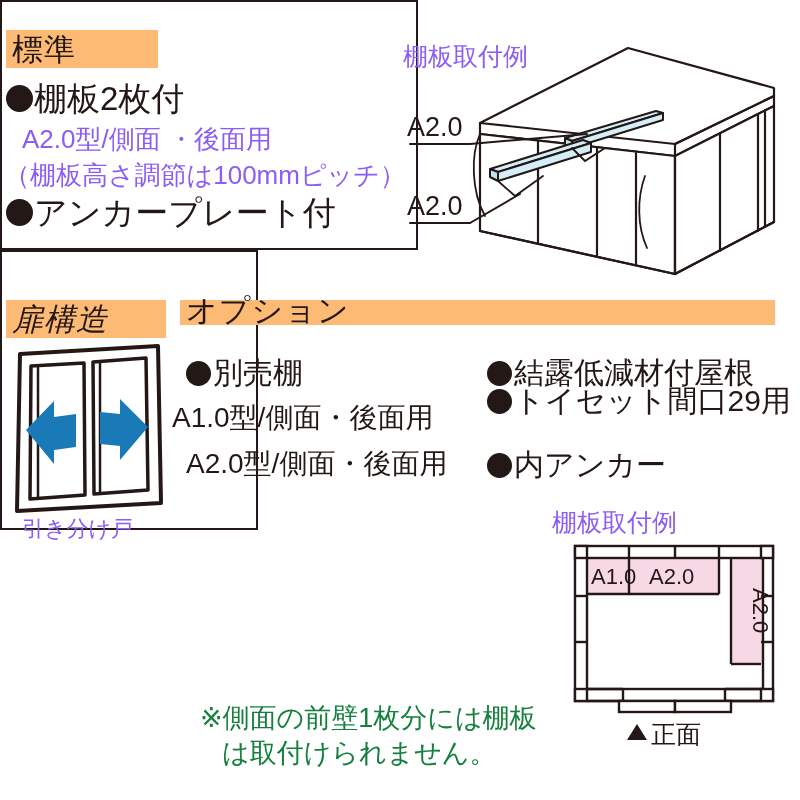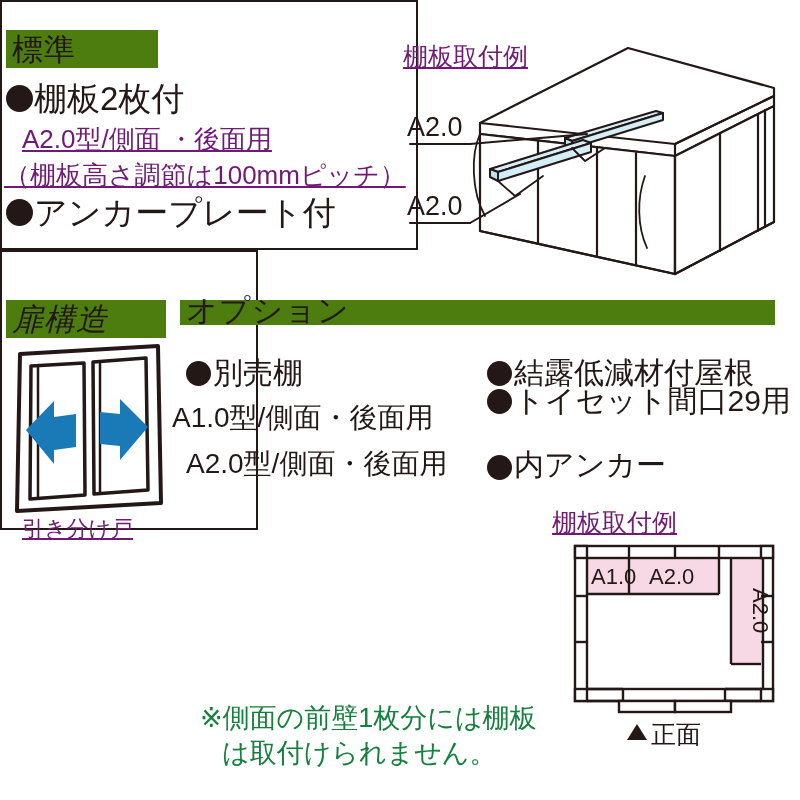--- a/index.html
+++ b/index.html
@@ -12,40 +12,39 @@
     width: 800px;
     height: 800px;
     position: relative;
     overflow: hidden;
     font-family: "Liberation Sans", "DejaVu Sans", sans-serif;
     color: #231815;
     -webkit-font-smoothing: antialiased;
   }
   .hdr-bar {
     position: absolute;
-    background: #4d7c0f;
+    background: #fdba74;
     display: flex;
     align-items: center;
     box-sizing: border-box;
     text-align: right;
   }
   .hdr-bar span {
     font-size: 31px;
     line-height: 1;
     color: #231815;
     letter-spacing: 1px;
     padding-left: 6px;
     font-weight: 400;
   }
   .txt {
     position: absolute;
-    color: #701a75;
+    color: #8b5cf6;
     line-height: 1;
     white-space: nowrap;
-    text-decoration: underline;
   }
   .bullet-line {
     position: absolute;
     display: flex;
     align-items: center;
     white-space: nowrap;
     line-height: 1;
   }
   .dot {
     display: inline-block;
@@ -82,21 +81,21 @@
   #opt-header { left: 180px; top: 300px; width: 595px; height: 25px; font-family: Liberation Mono, monospace; }
   .opt-item { font-size: 30px; }
   .opt-item .dot { width: 25px; height: 25px; margin-right: 2px; }
   .opt-sub { font-size: 28px; position: absolute; white-space: nowrap; line-height: 1; }
 
   #opt-l1 { left: 186px; top: 358px; }
   #opt-l2 { left: 172px; top: 404px; }
   #opt-l3 { left: 186px; top: 450px; }
   #opt-r1 { left: 487px; top: 358px; }
   #opt-r2 { left: 487px; top: 386px; }
-  #opt-r3 { left: 487px; top: 450px; align-items: flex-end; }
+  #opt-r3 { left: 487px; top: 450px; }
 
   
   #note-1, #note-2 {
     position: absolute;
     color: #15803d;
     font-size: 27px;
     line-height: 1;
     white-space: nowrap;
   }
   #note-1 { left: 200px; top: 705px; }

